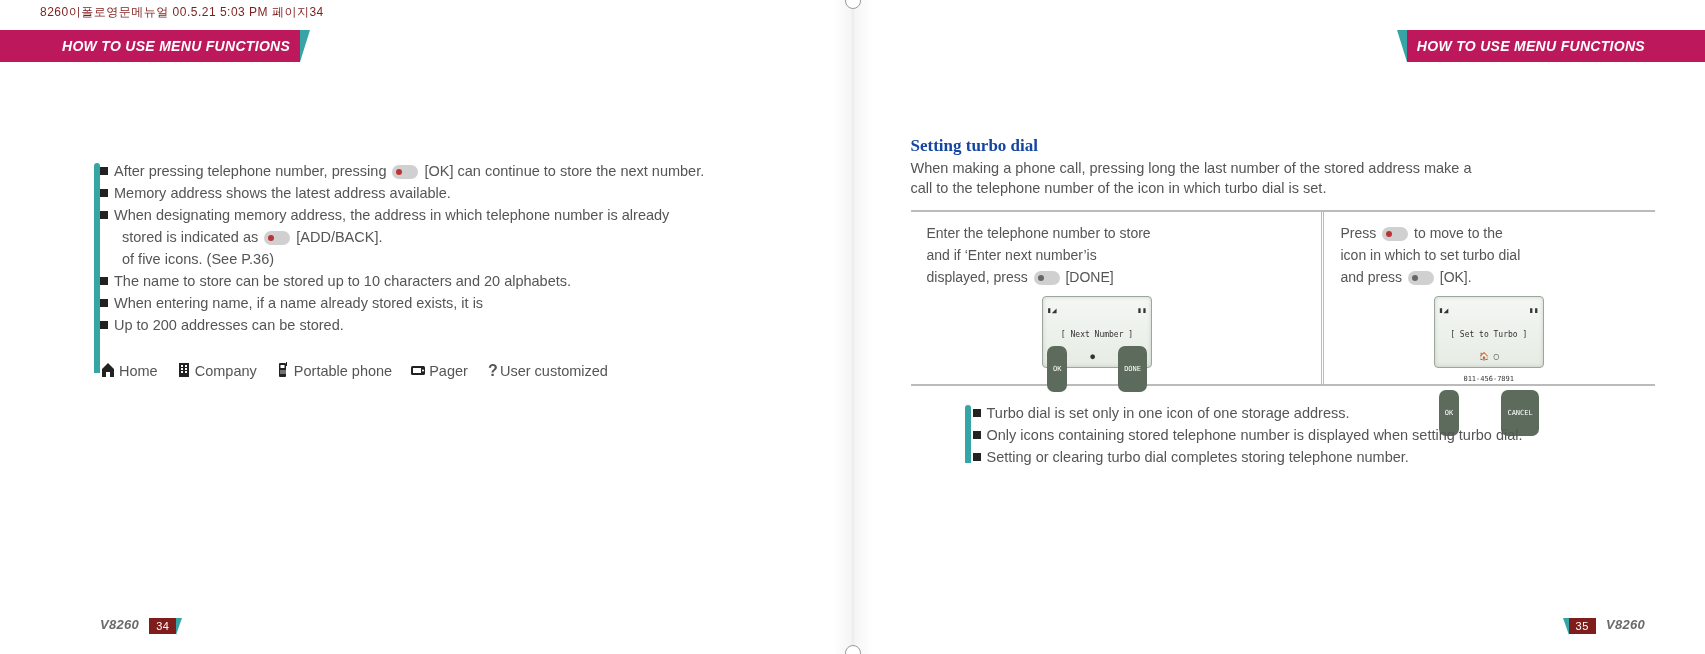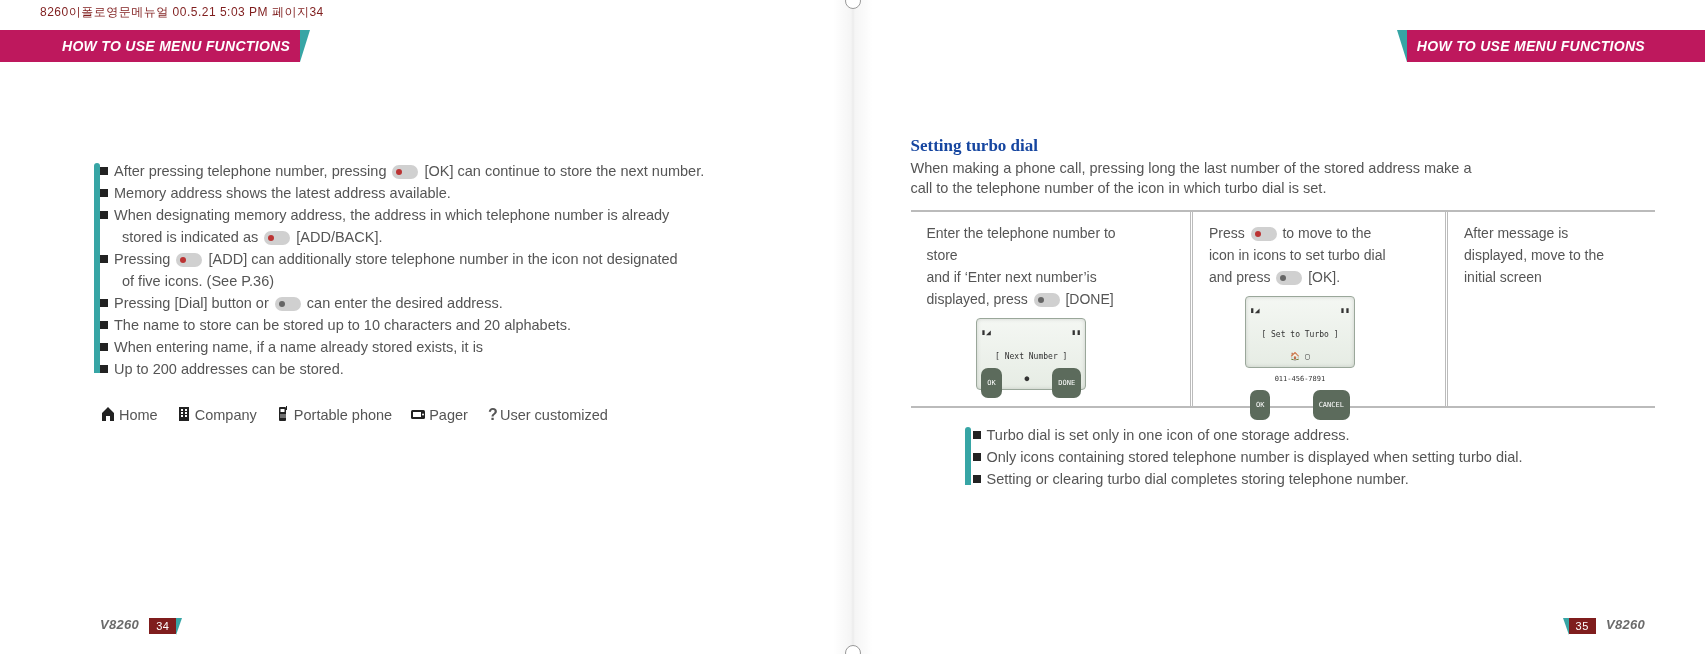--- a/index.html
+++ b/index.html
@@ -219,21 +219,21 @@
     display:flex; flex-direction:column;
   }
   .phone-screen .topbar { display:flex; justify-content:space-between; font-size:8px;}
   .phone-screen .title-row { text-align:center; font-size:8px; margin-top:2px;}
   .phone-screen .mid { flex:1; display:flex; align-items:center; justify-content:center; font-size:8px;}
   .phone-screen .bot { display:flex; justify-content:space-between; font-size:8px;}
   .phone-screen .pill {
     display:inline-block;
     background:#5c6b5c; color:#fff;
     border-radius: 7px;
-    padding: 4px 6px;
+    padding: 12px 6px;
     font-size:7px;
   }
 
   .notes-right {
     margin-top: 16px;
     margin-left: 62px;
     font-size: 14.5px;
     line-height: 22px;
     color: #555;
     position: relative;
@@ -298,40 +298,24 @@
           <span class="text">When designating memory address, the address in which  telephone number is already</span>
         </div>
         <div class="row continuation">
           <span class="text">
             <span>stored is indicated as </span>
             <span class="inline-icon red"></span>
             <span>[ADD/BACK].</span>
           </span>
         </div>
 
-        <div class="row">
-          <span class="sq"></span>
-          <span class="text">
-            <span>Pressing </span>
-            <span class="inline-icon red"></span>
-            <span> [ADD] can additionally store telephone  number in the icon not designated</span>
-          </span>
-        </div>
         <div class="row continuation">
           <span class="text">of five icons. (See P.36)</span>
         </div>
 
-        <div class="row">
-          <span class="sq"></span>
-          <span class="text">
-            <span>Pressing [Dial] button or </span>
-            <span class="inline-icon"></span>
-            <span> can enter the desired address.</span>
-          </span>
-        </div>
 
         <div class="row">
           <span class="sq"></span>
           <span class="text">The name to store can be stored up to 10 characters and 20 alphabets.</span>
         </div>
         <div class="row">
           <span class="sq"></span>
           <span class="text">When entering name, if a name already stored exists, it is</span>
         </div>
         <div class="row">
@@ -431,21 +415,21 @@
             </div>
           </div>
         </div>
 
         <div class="step-col">
           <div>
             <span>Press </span>
             <span class="inline-icon red"></span>
             <span> to move to the</span>
           </div>
-          <div>icon in icons to set turbo dial</div>
+          <div>icon in which to set turbo dial</div>
           <div>
             <span>and press </span>
             <span class="inline-icon"></span>
             <span>[OK].</span>
           </div>
           <div class="phone-screen">
             <div class="topbar">
                 <span>▮◢</span>
                 <span>▮▮</span>
               </div>
@@ -455,25 +439,20 @@
               <span>▢</span>
             </div>
             <div style="text-align:center;font-size:7px;">011-456-7891</div>
             <div class="bot">
               <span class="pill">OK</span>
               <span class="pill">CANCEL</span>
             </div>
           </div>
         </div>
 
-        <div class="step-col">
-          <div>After message is</div>
-          <div>displayed, move to the</div>
-          <div>initial screen</div>
-        </div>
       </div>
 
       <div class="notes-right">
         <div class="side-bar2"></div>
         <div class="row" style="display:flex;text-align:center;">
           <span class="sq" style="display:inline-block;width:8px;height:8px;background:#222;margin-top:7px;margin-right:6px;flex-shrink:0;"></span>
           <span>Turbo dial is set only in one icon of one storage address.</span>
         </div>
         <div class="row" style="display:flex;">
           <span class="sq" style="display:inline-block;width:8px;height:8px;background:#222;margin-top:7px;margin-right:6px;flex-shrink:0;"></span>

